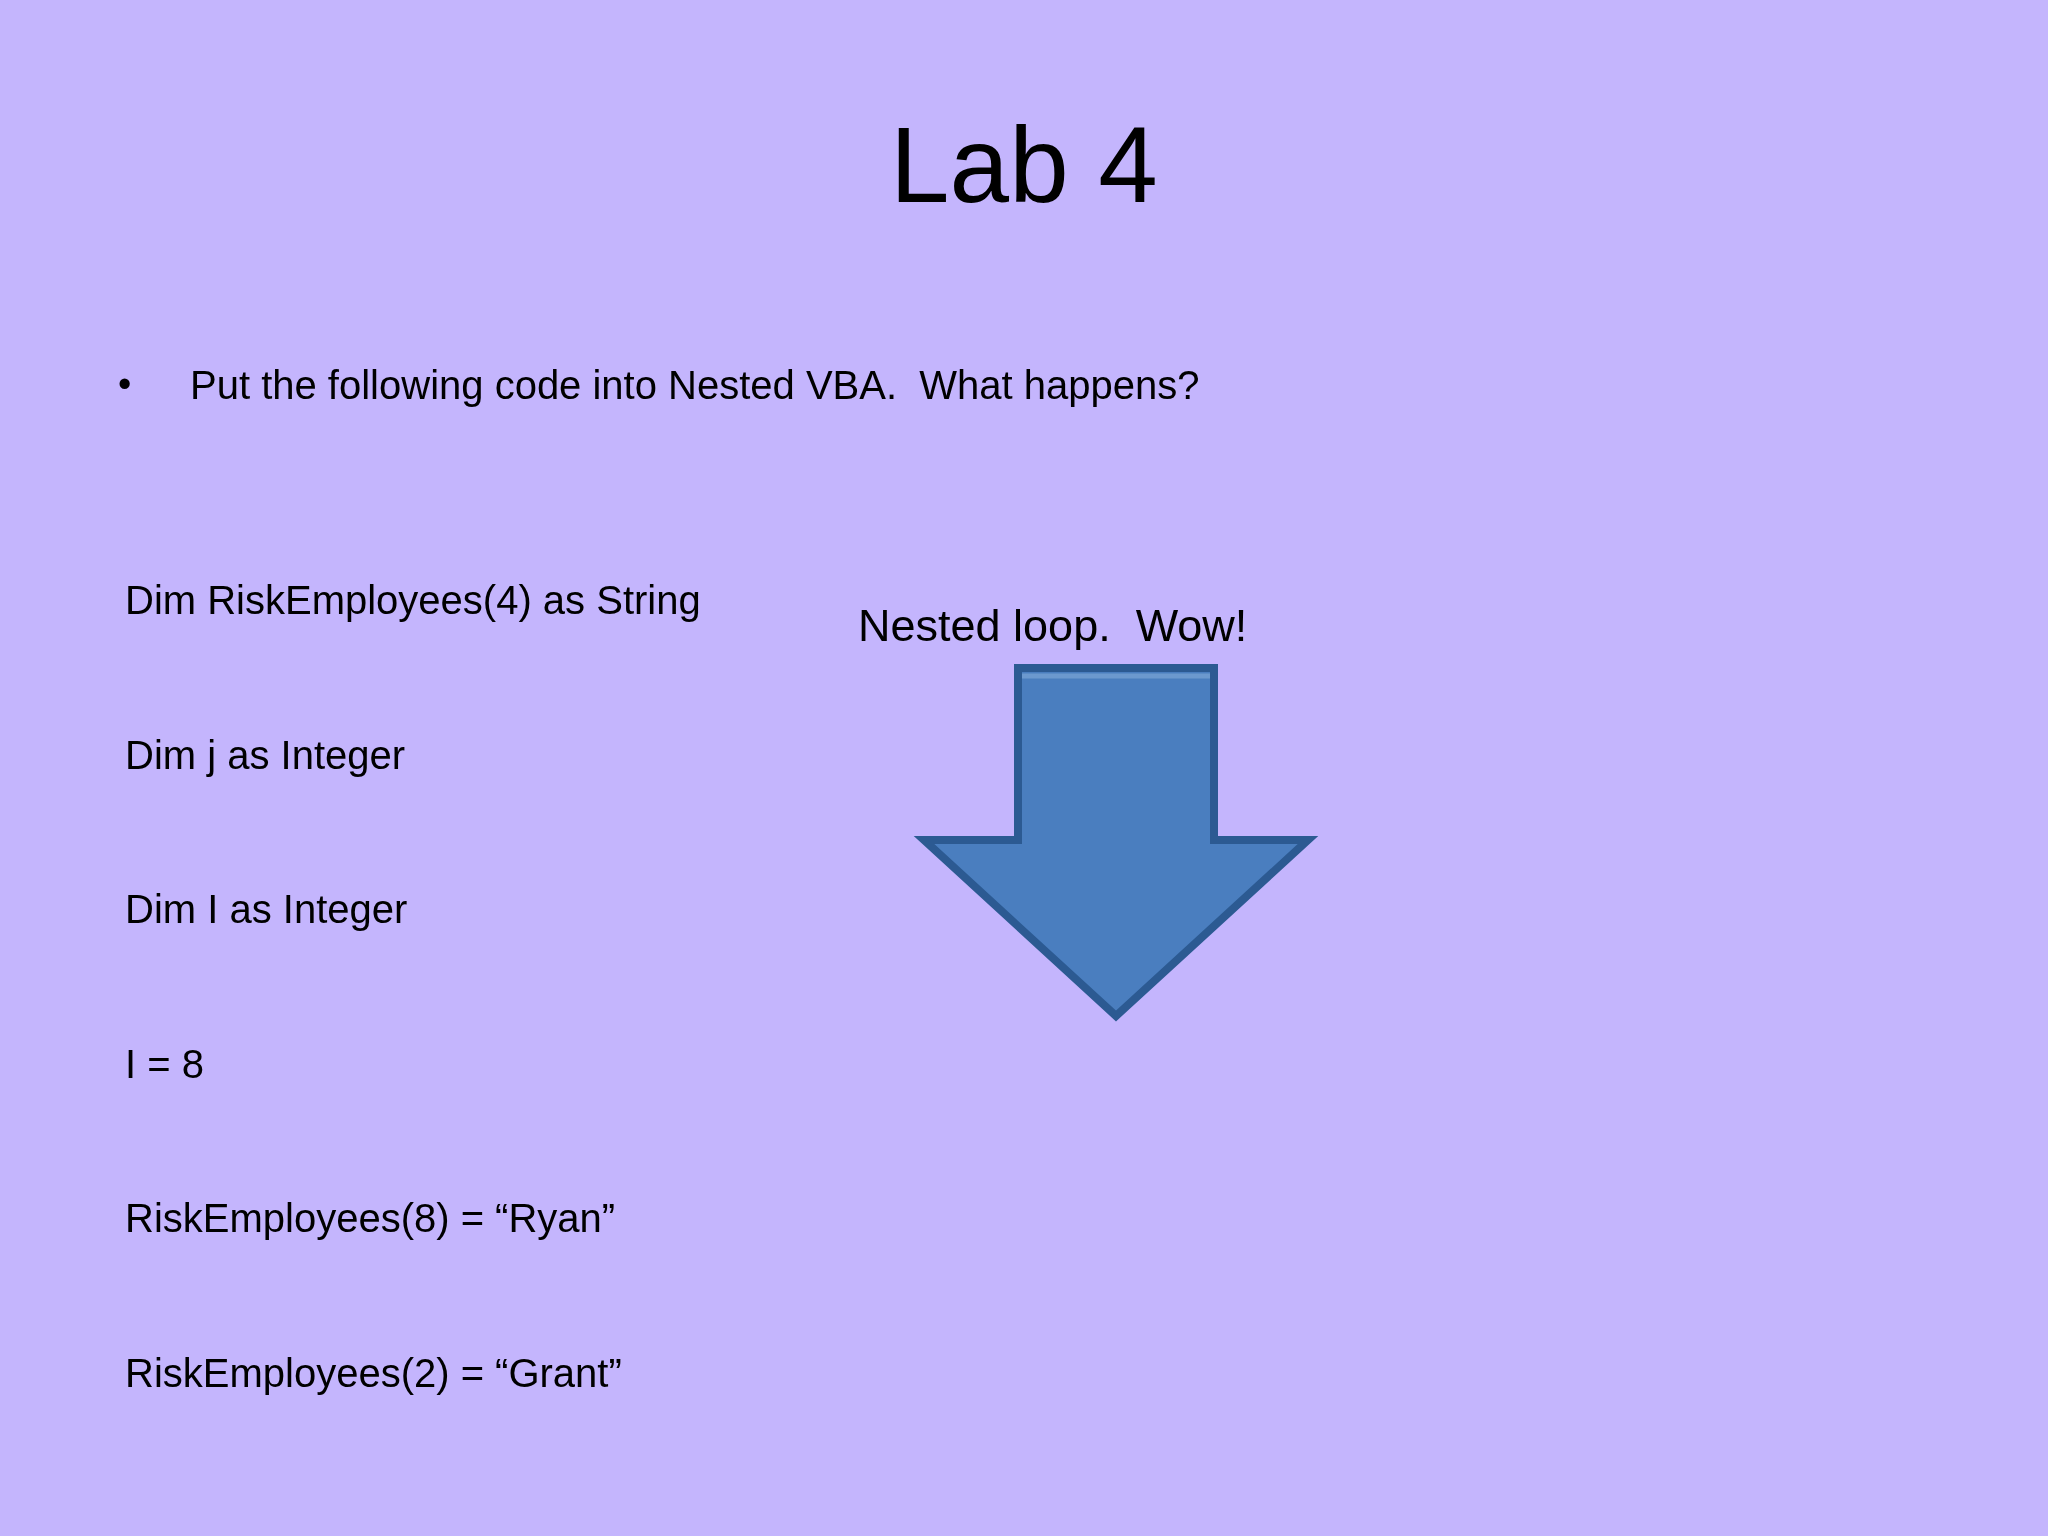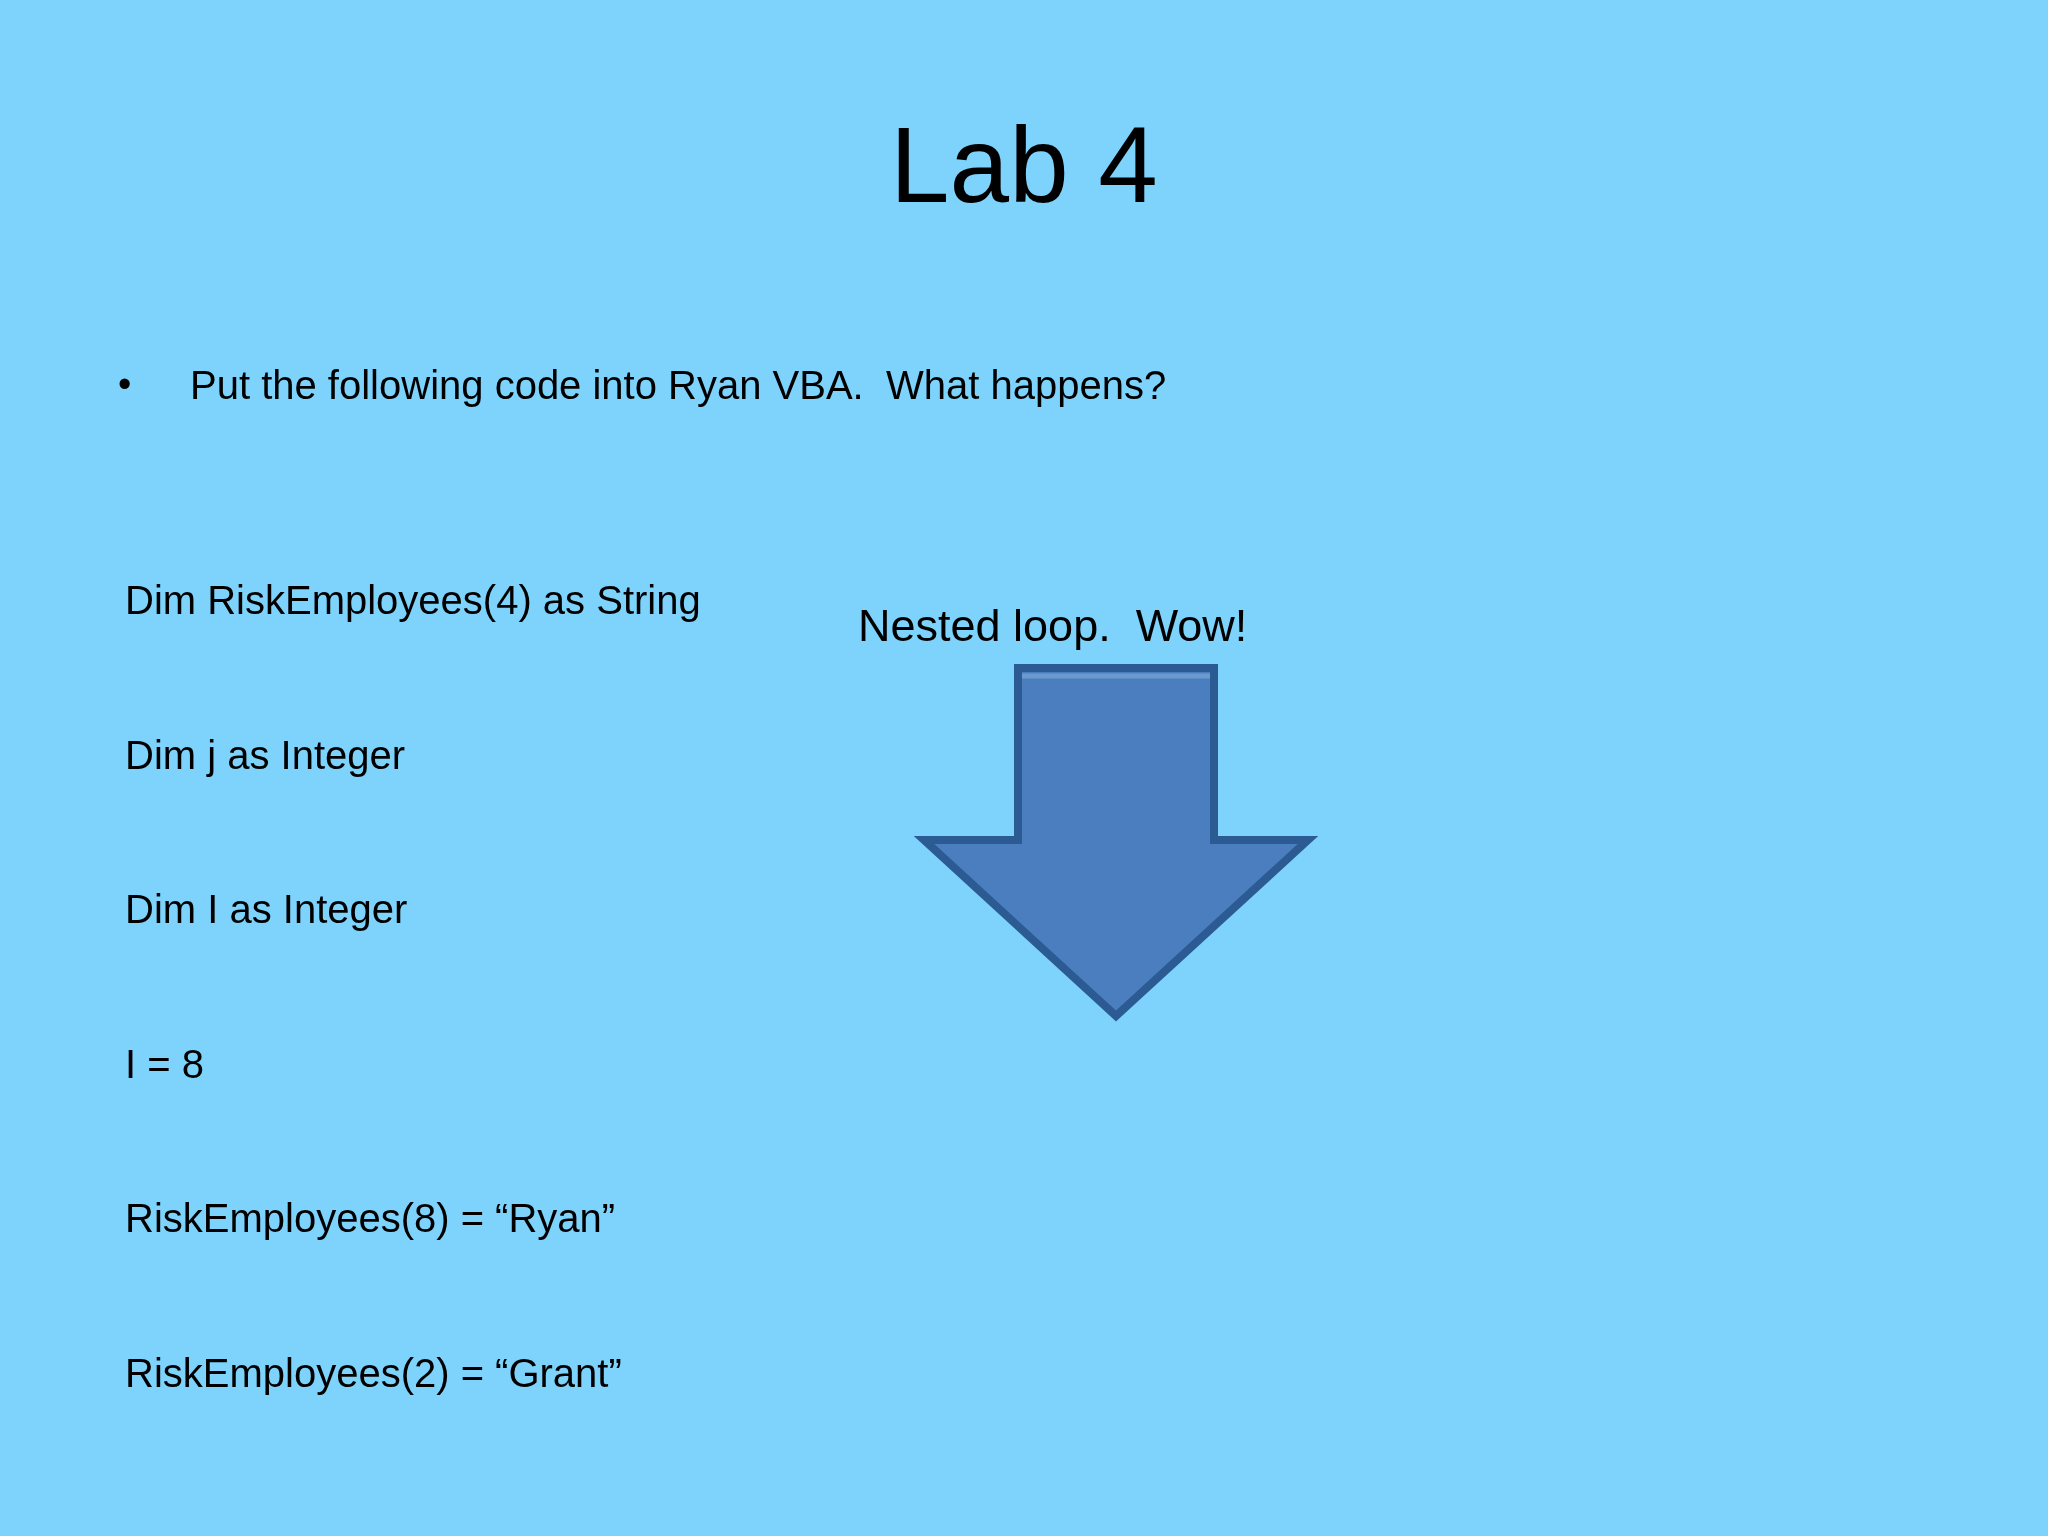--- a/index.html
+++ b/index.html
@@ -8,21 +8,21 @@
     background: #ffffff;
   }
   body {
     font-family: "Liberation Sans", sans-serif;
     color: #000000;
   }
   #slide {
     position: relative;
     width: 2048px;
     height: 1536px;
-    background: #7dd3fc;
+    background: #c4b5fd;
     overflow: hidden;
   }
 
   
   #slide-title {
     position: absolute;
     left: 0;
     top: 112px;
     width: 2048px;
     text-align: center;
@@ -99,21 +99,21 @@
 </style>
 </head>
 <body>
 
 <div id="slide">
 
   <div id="slide-title">Lab 4</div>
 
   <div id="bullet-row">
     <span class="bullet-marker">•</span>
-    <span class="bullet-text">Put the following code into Ryan VBA.  What happens?</span>
+    <span class="bullet-text">Put the following code into Nested VBA.  What happens?</span>
   </div>
 
   <div id="code-block">
     <div class="code-line">Dim RiskEmployees(4) as String</div>
     <div class="code-line">Dim j as Integer</div>
     <div class="code-line">Dim I as Integer</div>
     <div class="code-line">I = 8</div>
     <div class="code-line">RiskEmployees(8) = “Ryan”</div>
     <div class="code-line">RiskEmployees(2) = “Grant”</div>
     

